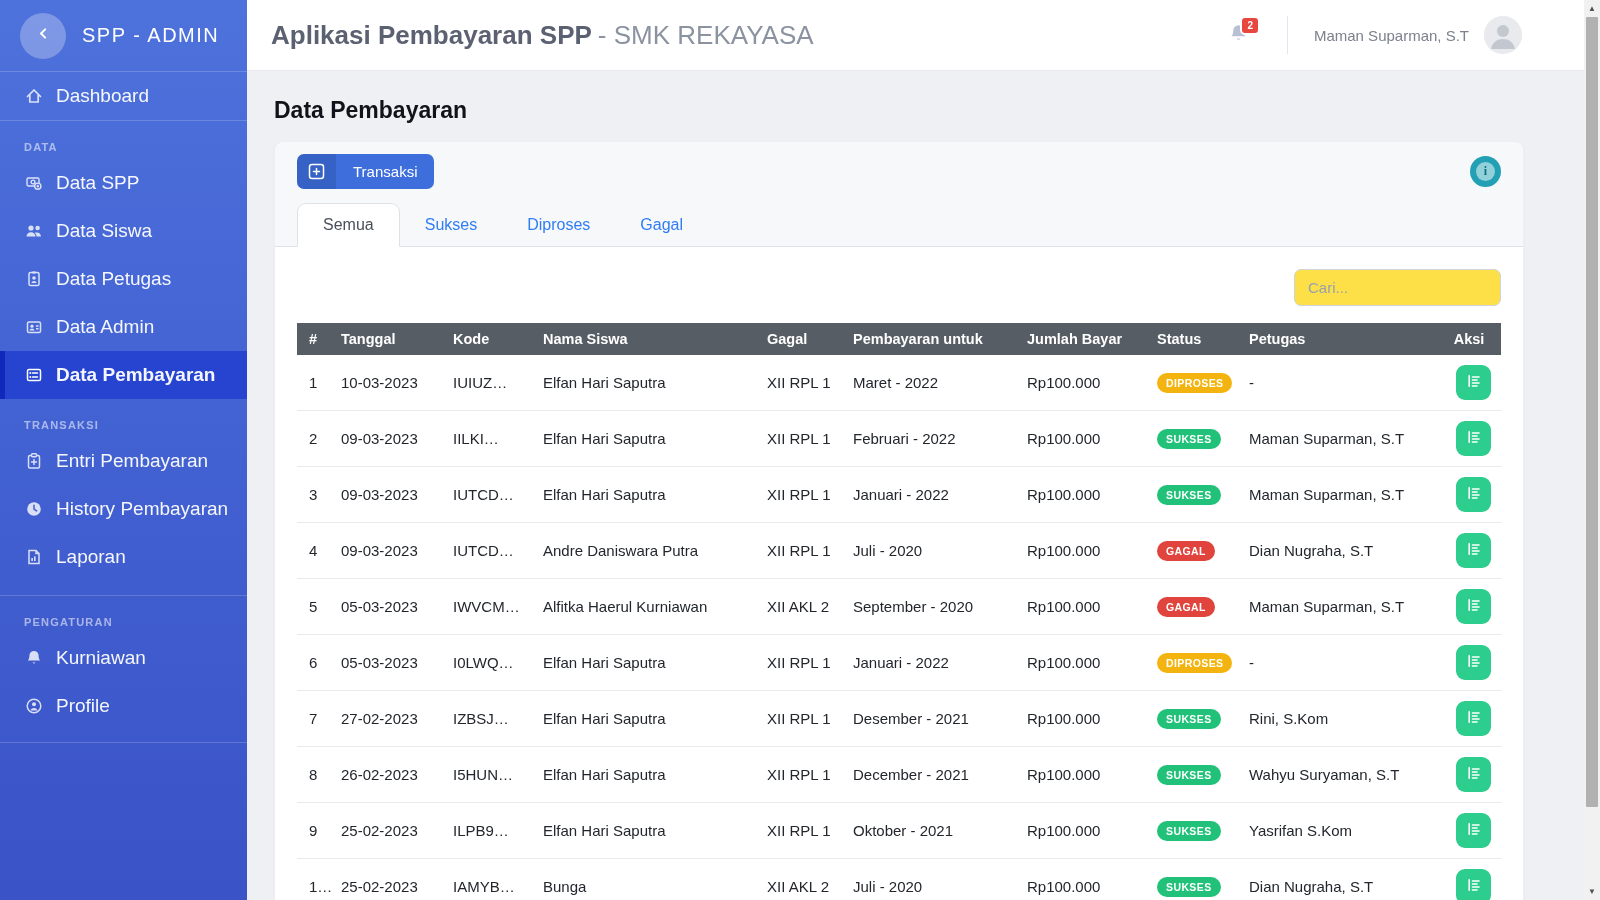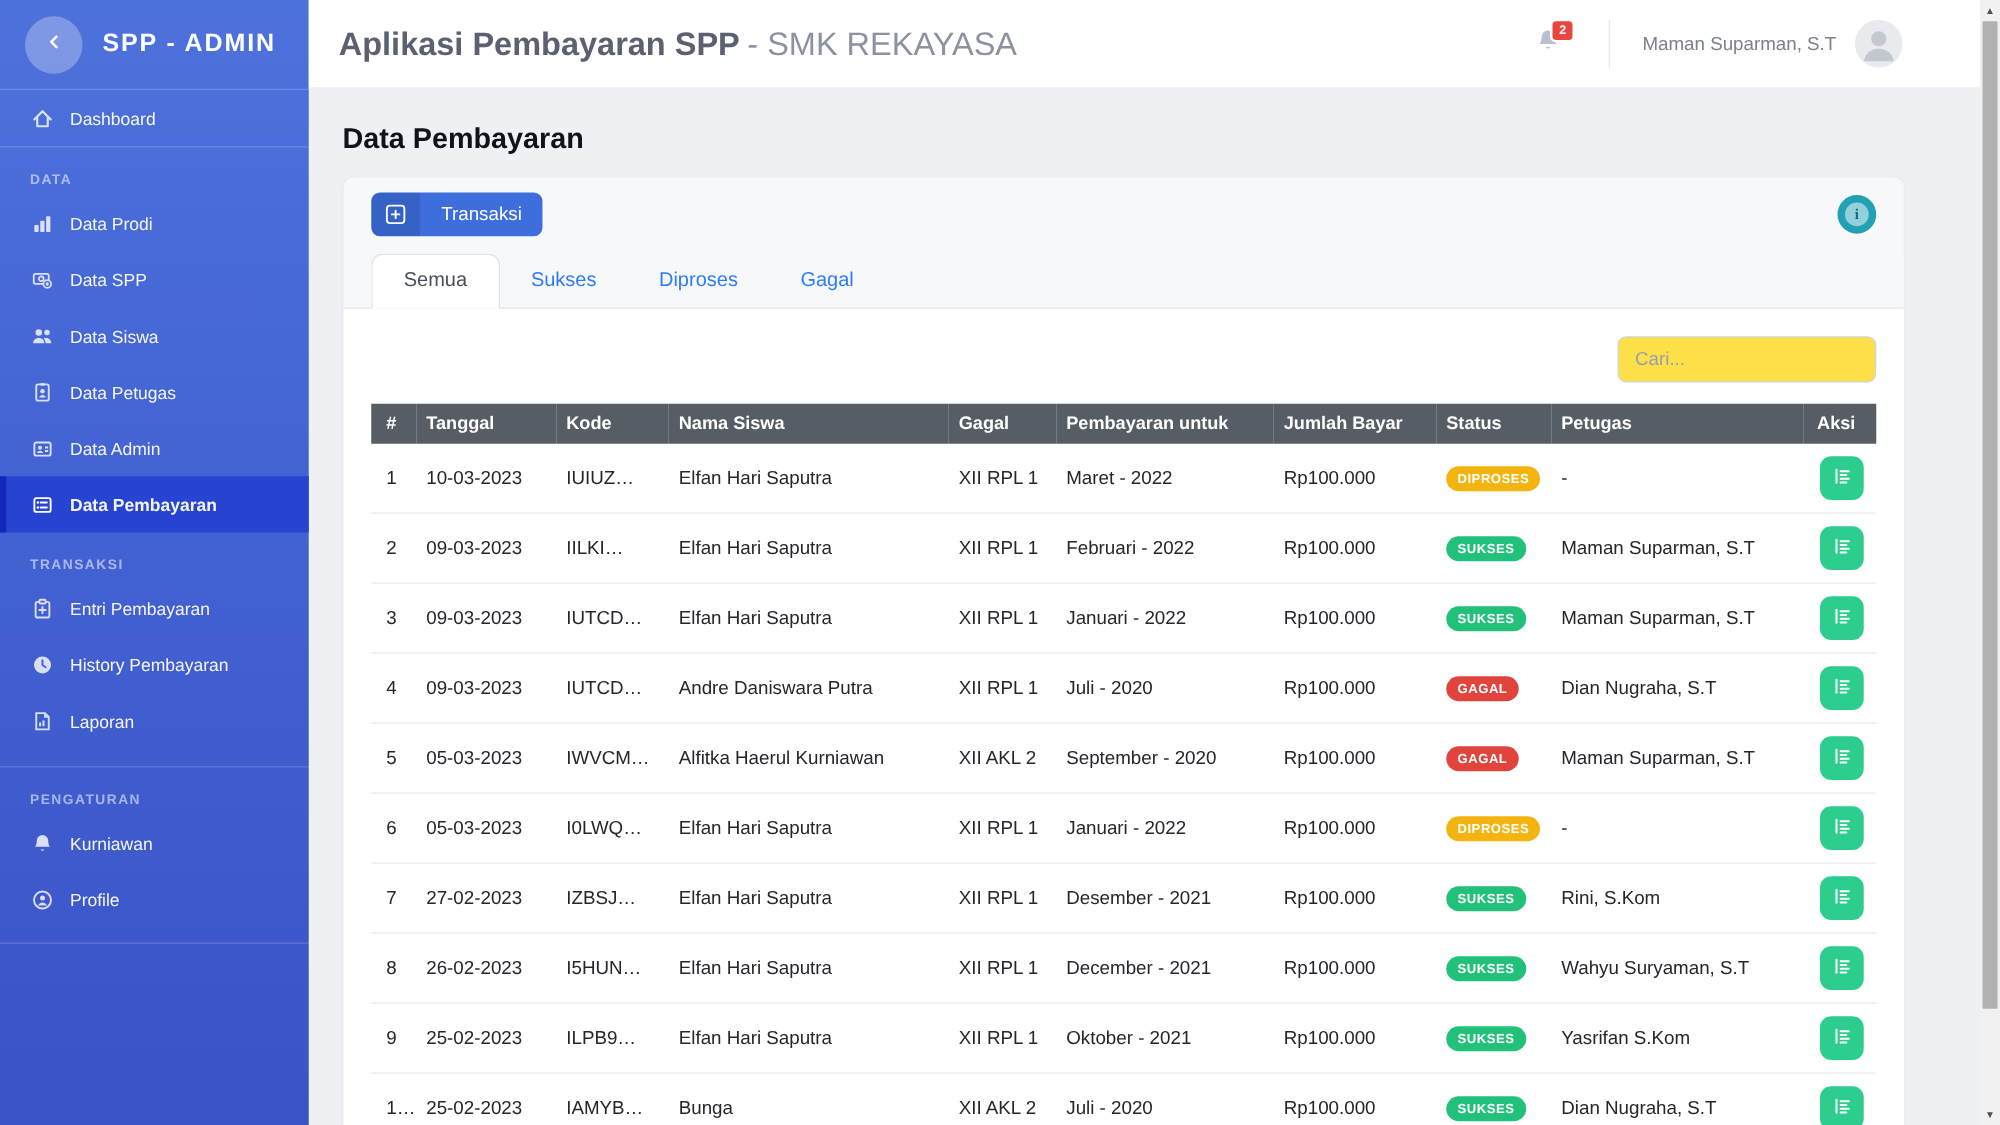--- a/index.html
+++ b/index.html
@@ -5,24 +5,24 @@
   * { margin:0; padding:0; box-sizing:border-box; }
   html,body { width:1600px; height:900px; overflow:hidden; }
   body { font-family:"Liberation Sans", sans-serif; background:#eef0f4; position:relative; }
 
   .app { display:flex; width:1600px; height:900px; }
 
   
   .sidebar { width:247px; flex:0 0 247px; background:linear-gradient(180deg,#4e72dc 0%,#4464d4 40%,#3a53c6 100%); color:#fff; display:flex; flex-direction:column; }
   .brand { height:71px; display:flex; align-items:center; gap:16px; padding:0 20px; }
   .collapse-btn { width:46px; height:46px; border-radius:50%; background:rgba(255,255,255,0.28); display:flex; align-items:center; justify-content:center; cursor:pointer; flex:0 0 46px; }
-  .brand-title { font-size:20px; font-weight:bold; letter-spacing:1.5px; white-space:nowrap; }
+  .brand-title { font-size:20px; font-weight:normal; letter-spacing:1.5px; white-space:nowrap; }
   .sb-divider { height:1px; background:rgba(255,255,255,0.18); margin:0 0; }
   .sb-label { font-size:11px; font-weight:bold; letter-spacing:1.2px; color:rgba(255,255,255,0.55); padding:20px 24px 6px; }
-  .sb-item { display:flex; align-items:center; gap:13px; padding:13px 16px 13px 24px; font-size:14px; color:rgba(255,255,255,0.95); cursor:pointer; }
+  .sb-item { display:flex; align-items:center; gap:13px; padding:13px 16px 13px 24px; font-size:19px; color:rgba(255,255,255,0.95); cursor:pointer; }
   .sb-item .sb-icon { width:19px; height:19px; flex:0 0 19px; opacity:0.8; display:flex; align-items:center; justify-content:center; }
   .sb-item.active { background:#2644d0; border-left:5px solid #1128bd; padding-left:19px; font-weight:bold; }
   .sb-item.active .sb-icon { opacity:1; }
 
   
   .main { flex:1; display:flex; flex-direction:column; height:900px; }
   .topbar { height:71px; background:#fff; border-bottom:1px solid #e7e9ef; display:flex; align-items:center; padding:0 80px 0 24px; flex:0 0 71px; }
   .topbar-title { font-size:26px; color:#5b6170; }
   .topbar-title .bold { font-weight:bold; }
   .topbar-title .light { color:#8b92a0; margin-left:6px; font-weight:normal; }
@@ -93,30 +93,20 @@
             <path d="M2.5 9.5 L9 3 L15.5 9.5"></path>
             <path d="M4.8 8.2 V15 H13.2 V8.2"></path>
           </svg>
       </span>
       <span>Dashboard</span>
     </div>
     <div class="sb-divider"></div>
 
     <div class="sb-label">DATA</div>
 
-    <div class="sb-item">
-      <span class="sb-icon">
-        <svg width="18" height="18" viewBox="0 0 18 18" fill="#fff">
-            <rect x="2.5" y="10" width="3.4" height="5.5" rx="0.6"></rect>
-            <rect x="7.2" y="6.5" width="3.4" height="9" rx="0.6"></rect>
-            <rect x="11.9" y="3" width="3.4" height="12.5" rx="0.6"></rect>
-          </svg>
-      </span>
-      <span>Data Prodi</span>
-    </div>
     <div class="sb-item">
       <span class="sb-icon">
         <svg width="18" height="18" viewBox="0 0 18 18" fill="none" stroke="#fff" stroke-width="1.4">
             <rect x="2" y="4" width="12" height="8" rx="1.4"></rect>
             <circle cx="8" cy="8" r="1.9"></circle>
             <circle cx="12.8" cy="12.2" r="3.1" fill="#4a66d6"></circle>
             <path d="M12.8 10.8v2.8M11.6 12.2h2.4"></path>
           </svg>
       </span>
       <span>Data SPP</span>

